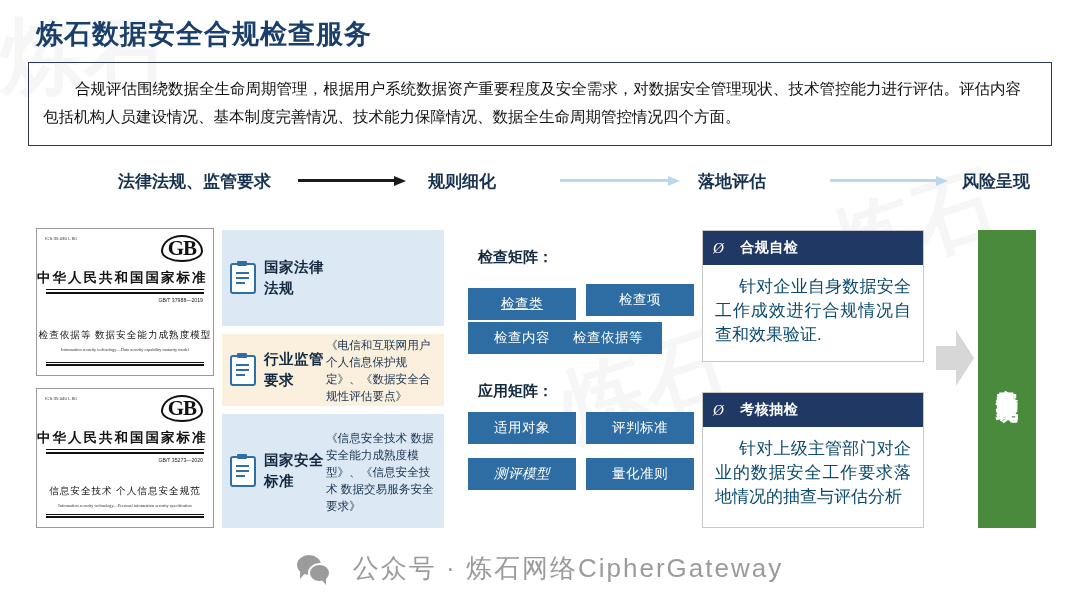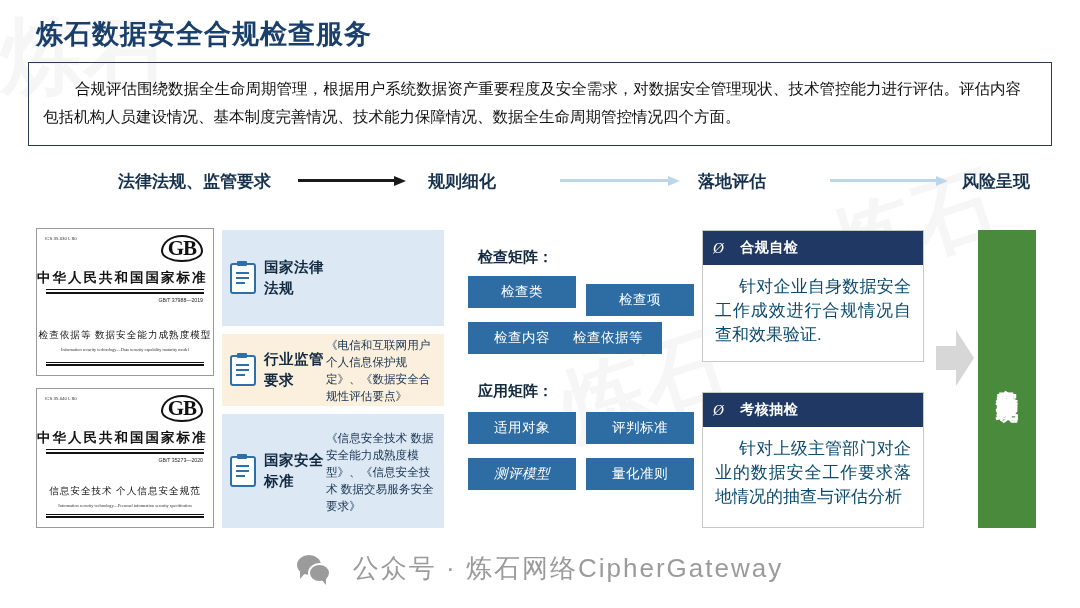--- a/index.html
+++ b/index.html
@@ -284,21 +284,21 @@
     width: 108px;
     height: 32px;
     background: #2e6da4;
     color: #fff;
     font-size: 13.5px;
     display: flex;
     align-items: center;
     justify-content: center;
     letter-spacing: 0.5px;
   }
-  .chip.c-a { left: 468px; top: 276px; }
+  .chip.c-a { left: 468px; top: 288px; text-decoration: underline; }
   .chip.c-b { left: 586px; top: 284px; }
   .chip.c-c { left: 468px; top: 322px; }
   .chip.c-d { left: 554px; top: 322px; }
   .chip.c-e { left: 468px; top: 412px; }
   .chip.c-f { left: 586px; top: 412px; }
   .chip.c-g { left: 468px; top: 458px; font-style: italic; }
   .chip.c-h { left: 586px; top: 458px; }
 
   
   .panel {

